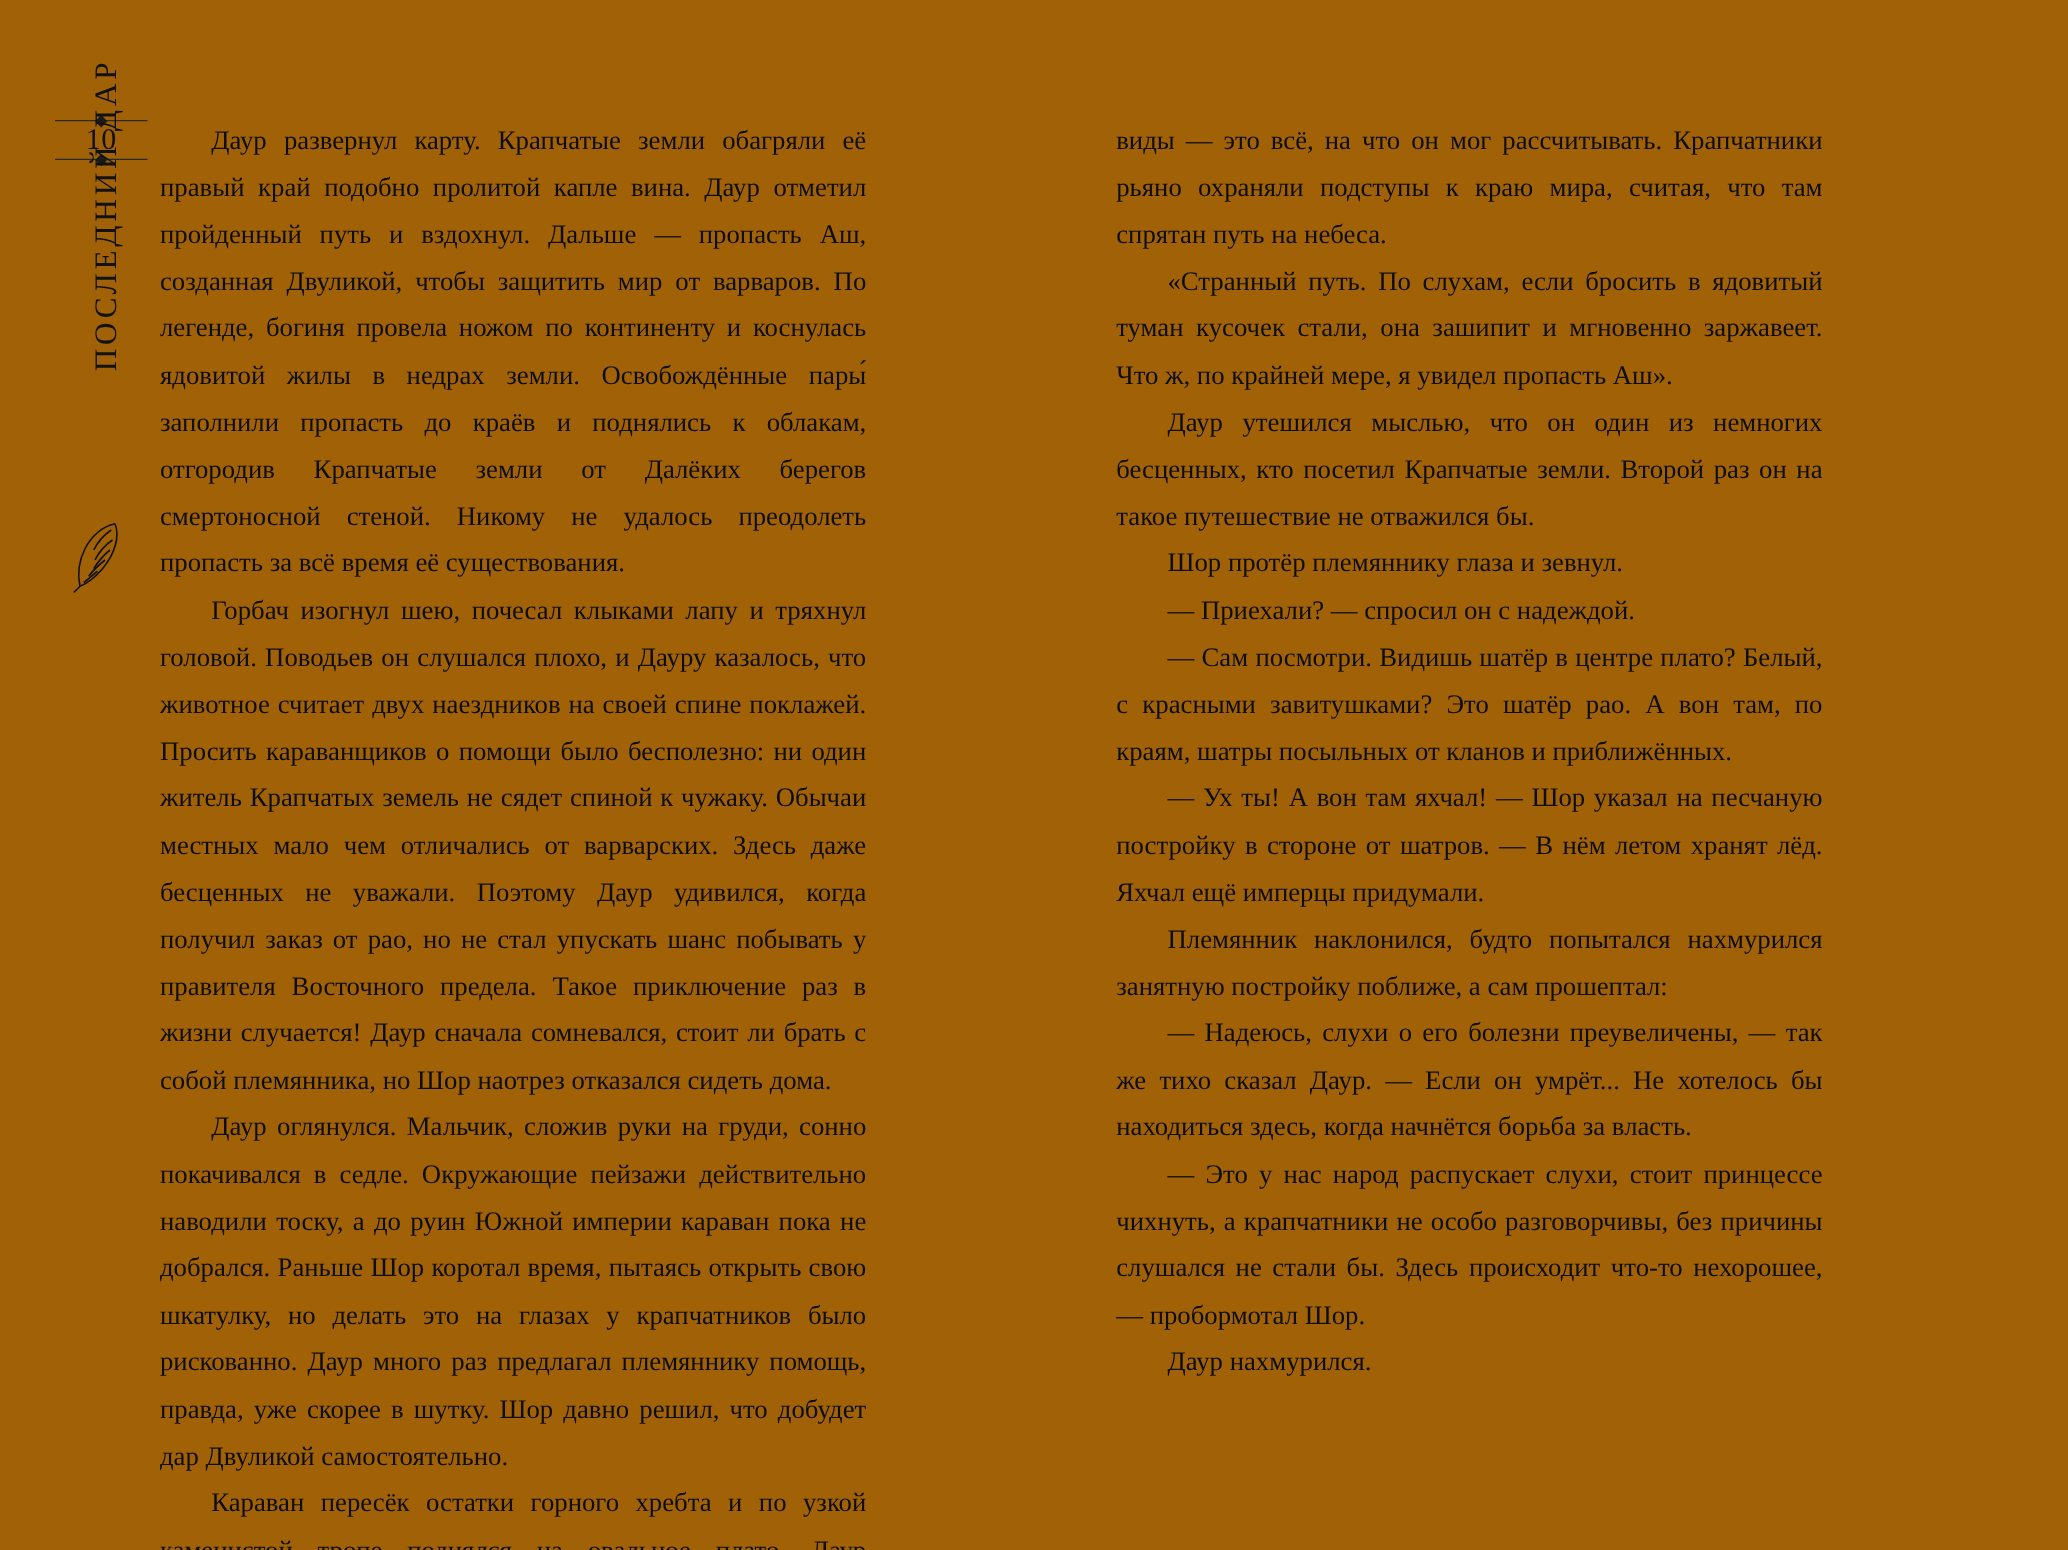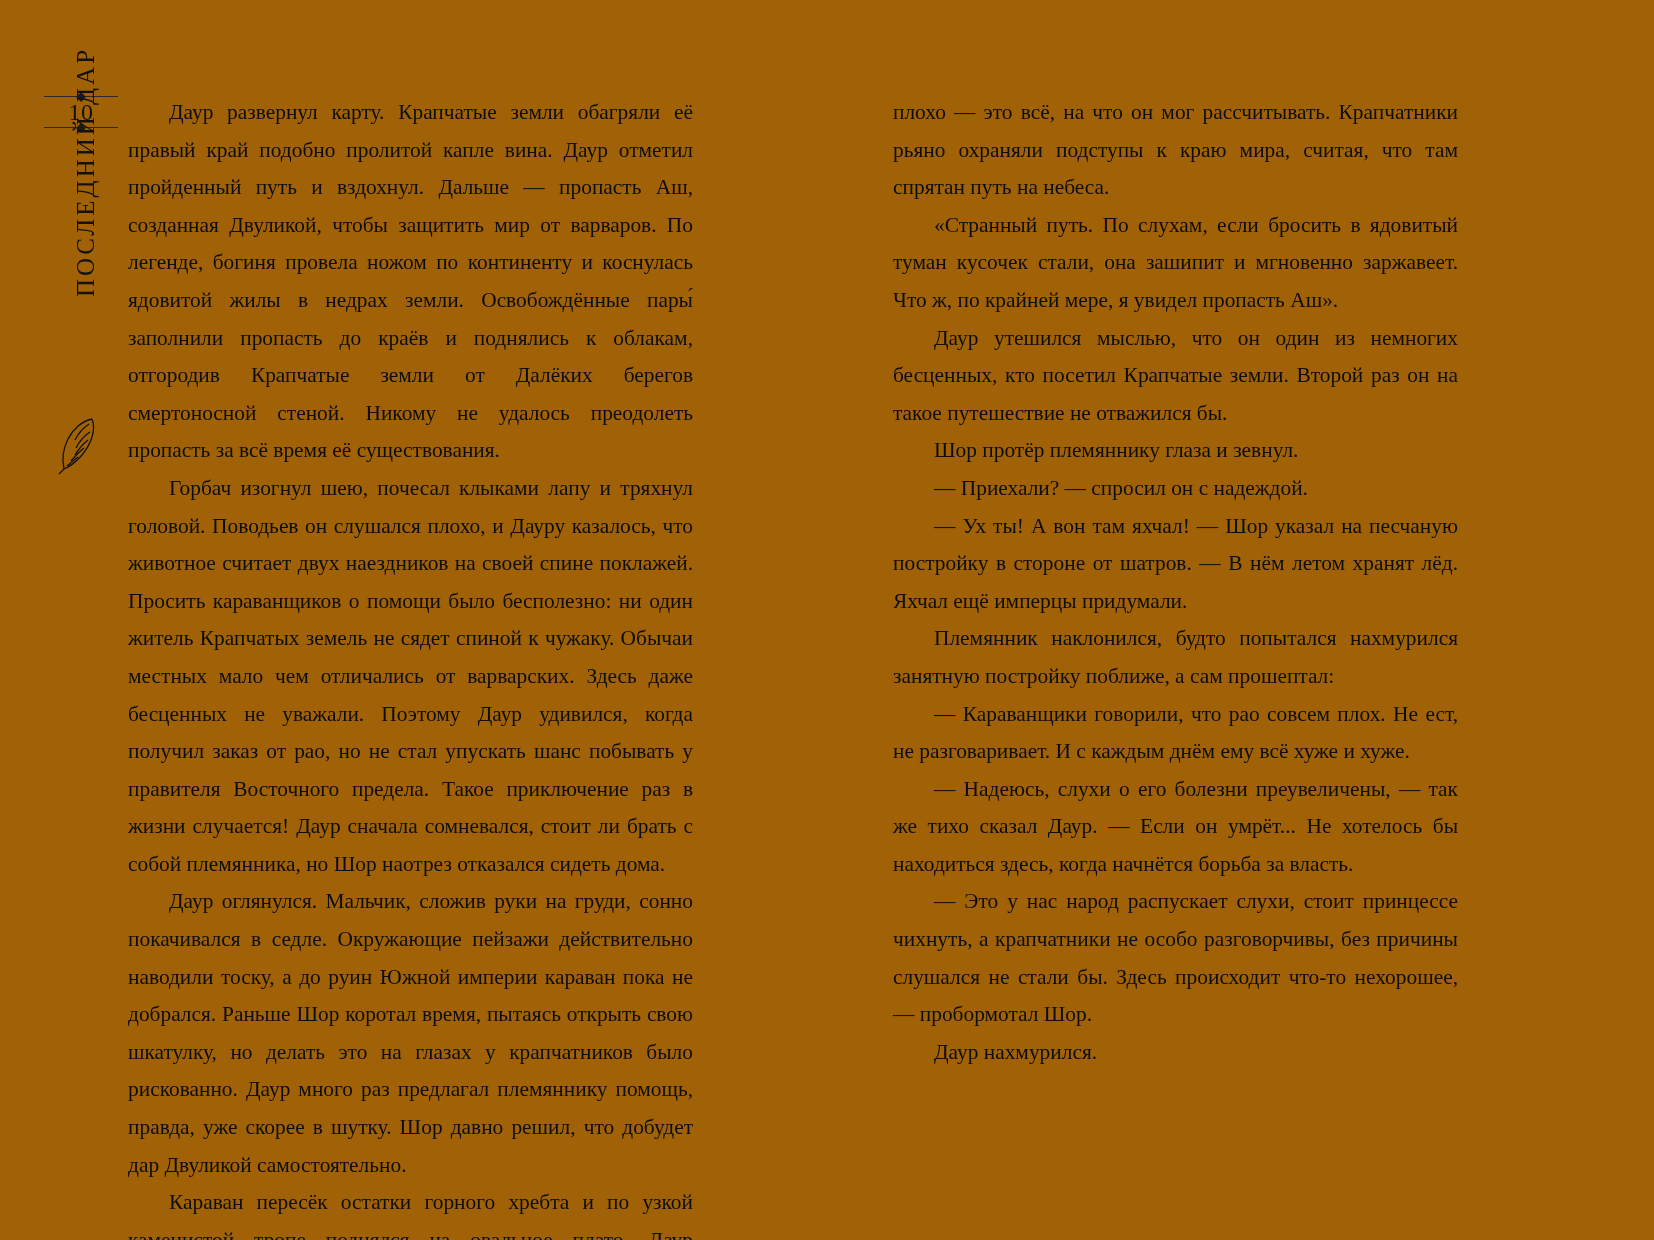--- a/index.html
+++ b/index.html
@@ -165,28 +165,28 @@
       <p>Даур развернул карту. Крапчатые земли обагряли её правый край подобно пролитой капле вина. Даур отметил пройденный путь и вздохнул. Дальше — пропасть Аш, созданная Двуликой, чтобы защитить мир от варваров. По легенде, богиня провела ножом по континенту и коснулась ядовитой жилы в недрах земли. Освобождённые пары́ заполнили пропасть до краёв и поднялись к облакам, отгородив Крапчатые земли от Далёких берегов смертоносной стеной. Никому не удалось преодолеть пропасть за всё время её существования.</p>
       <p>Горбач изогнул шею, почесал клыками лапу и тряхнул головой. Поводьев он слушался плохо, и Дауру казалось, что животное считает двух наездников на своей спине поклажей. Просить караванщиков о помощи было бесполезно: ни один житель Крапчатых земель не сядет спиной к чужаку. Обычаи местных мало чем отличались от варварских. Здесь даже бесценных не уважали. Поэтому Даур удивился, когда получил заказ от рао, но не стал упускать шанс побывать у правителя Восточного предела. Такое приключение раз в жизни случается! Даур сначала сомневался, стоит ли брать с собой племянника, но Шор наотрез отказался сидеть дома.</p>
       <p>Даур оглянулся. Мальчик, сложив руки на груди, сонно покачивался в седле. Окружающие пейзажи действительно наводили тоску, а до руин Южной империи караван пока не добрался. Раньше Шор коротал время, пытаясь открыть свою шкатулку, но делать это на глазах у крапчатников было рискованно. Даур много раз предлагал племяннику помощь, правда, уже скорее в шутку. Шор давно решил, что добудет дар Двуликой самостоятельно.</p>
       <p>Караван пересёк остатки горного хребта и по узкой каменистой тропе поднялся на овальное плато. Даур привстал на стременах: вдалеке пейзаж разреза́ла красная завеса над пропастью Аш. Даур вздохнул: красивые</p>
     </div>
   </div>
 
   <div class="page page-right">
 
     <div class="textblock">
-      <p class="cont">плохо — это всё, на что он мог рассчитывать. Крапчатники рьяно охраняли подступы к краю мира, считая, что там спрятан путь на небеса.</p>
+      <p class="cont">виды — это всё, на что он мог рассчитывать. Крапчатники рьяно охраняли подступы к краю мира, считая, что там спрятан путь на небеса.</p>
       <p>«Странный путь. По слухам, если бросить в ядовитый туман кусочек стали, она зашипит и мгновенно заржавеет. Что ж, по крайней мере, я увидел пропасть Аш».</p>
       <p>Даур утешился мыслью, что он один из немногих бесценных, кто посетил Крапчатые земли. Второй раз он на такое путешествие не отважился бы.</p>
       <p>Шор протёр племяннику глаза и зевнул.</p>
       <p>— Приехали? — спросил он с надеждой.</p>
+      <p>— Сам посмотри. Видишь шатёр в центре плато? Белый, с красными завитушками? Это шатёр рао. А вон там, по краям, шатры посыльных от кланов и приближённых.</p>
       <p>— Ух ты! А вон там яхчал! — Шор указал на песчаную постройку в стороне от шатров. — В нём летом хранят лёд. Яхчал ещё имперцы придумали.</p>
       <p>Племянник наклонился, будто попытался нахмурился занятную постройку поближе, а сам прошептал:</p>
-      <p>— Караванщики говорили, что рао совсем плох. Не ест, не разговаривает. И с каждым днём ему всё хуже и хуже.</p>
       <p>— Надеюсь, слухи о его болезни преувеличены, — так же тихо сказал Даур. — Если он умрёт... Не хотелось бы находиться здесь, когда начнётся борьба за власть.</p>
       <p>— Это у нас народ распускает слухи, стоит принцессе чихнуть, а крапчатники не особо разговорчивы, без причины слушался не стали бы. Здесь происходит что-то нехорошее, — пробормотал Шор.</p>
       <p>Даур нахмурился.</p>
 
     </div>
 
   </div>
 
 </div>
 

